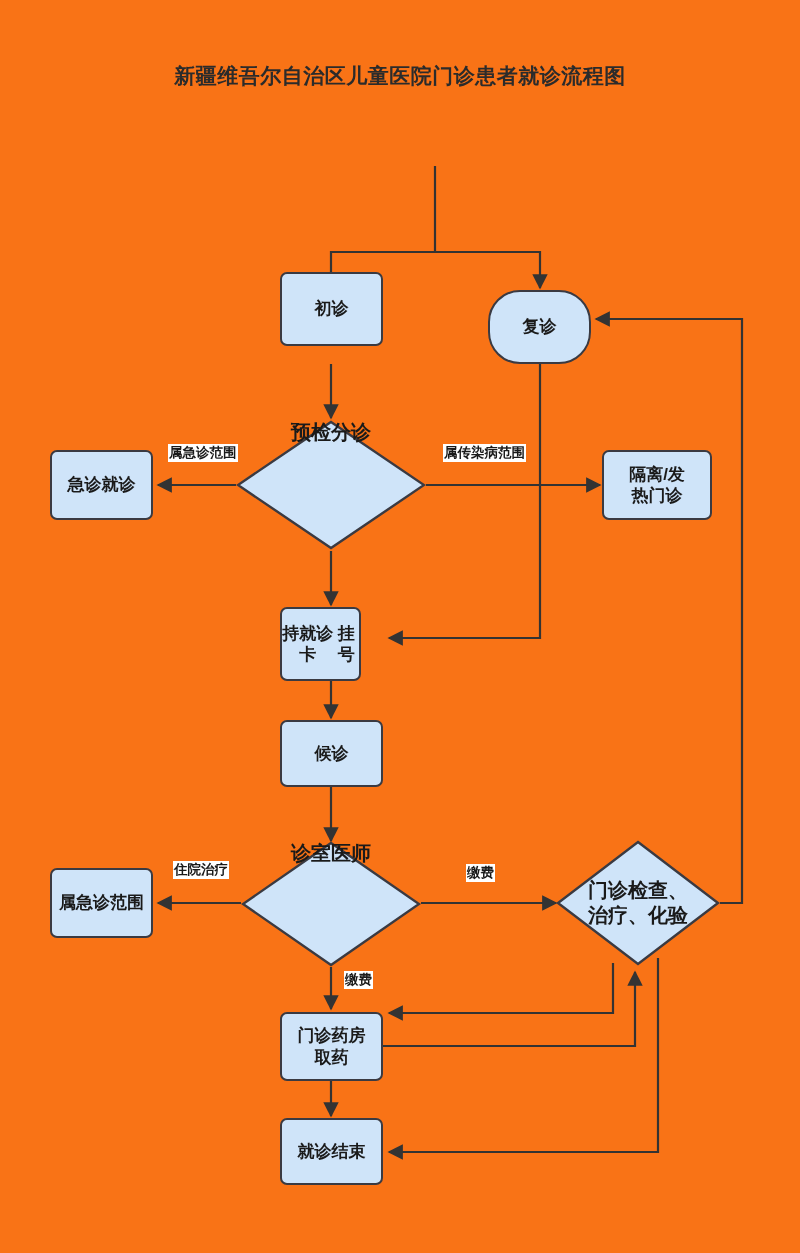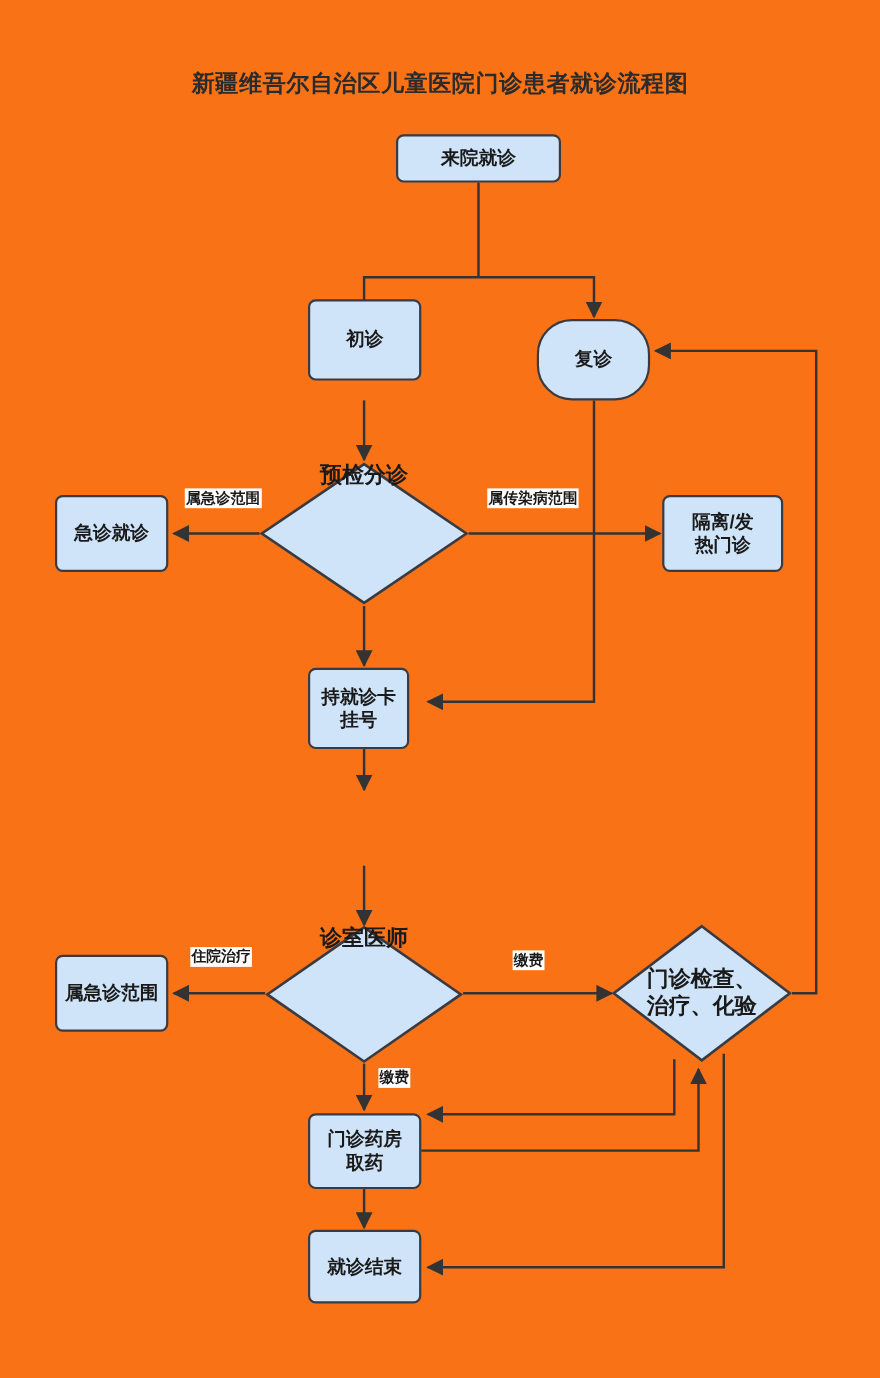--- a/index.html
+++ b/index.html
@@ -130,46 +130,46 @@
       <path d="M 613 963 L 613 1013 L 389 1013" marker-end="url(#arrow)"></path>
 
       <path d="M 383 1046 L 635 1046 L 635 972" marker-end="url(#arrow)"></path>
 
       <path d="M 658 958 L 658 1152 L 389 1152" marker-end="url(#arrow)"></path>
 
       <path d="M 331 1081 L 331 1116" marker-end="url(#arrow)"></path>
     </g>
   </svg>
 
-  <div class="node box" style="left:360px; top:122px; width:150px; height:44px;">
-    <span>来院就诊</span>
-  </div>
 
   <div class="node box" style="left:280px; top:272px; width:103px; height:74px;">
     <span>初诊</span>
   </div>
 
   <div class="node box" style="left:488px; top:290px; width:103px; height:74px;border-radius:32px;">
     <span>复诊</span>
   </div>
 
   <div class="node box" style="left:50px; top:450px; width:103px; height:70px;">
     <span>急诊就诊</span>
   </div>
 
   <div class="node box" style="left:602px; top:450px; width:110px; height:70px; flex-direction:column;">
     <span>隔离/发</span>
     <span>热门诊</span>
   </div>
 
-  <div class="node box" style="left:280px; top:607px; width:92px; height:74px; flex-direction:column;">
+  <div class="node box" style="left:280px; top:607px; width:81px; height:74px; flex-direction:row;">
     <span>持就诊卡</span>
     <span>挂号</span>
   </div>
 
+  <div class="node box" style="left:280px; top:720px; width:103px; height:67px;">
+    <span>候诊</span>
+  </div>
 
   <div class="node box" style="left:50px; top:868px; width:103px; height:70px;">
     <span>属急诊范围</span>
   </div>
 
   <div class="node box" style="left:280px; top:1012px; width:103px; height:69px; flex-direction:column;">
     <span>门诊药房</span>
     <span>取药</span>
   </div>
 

